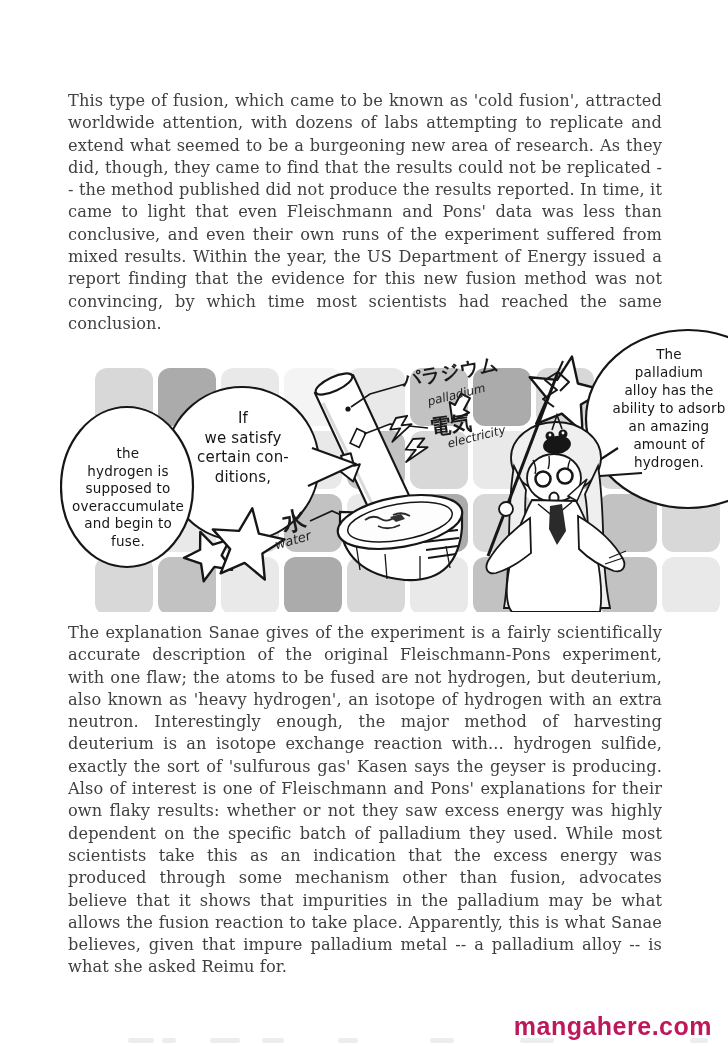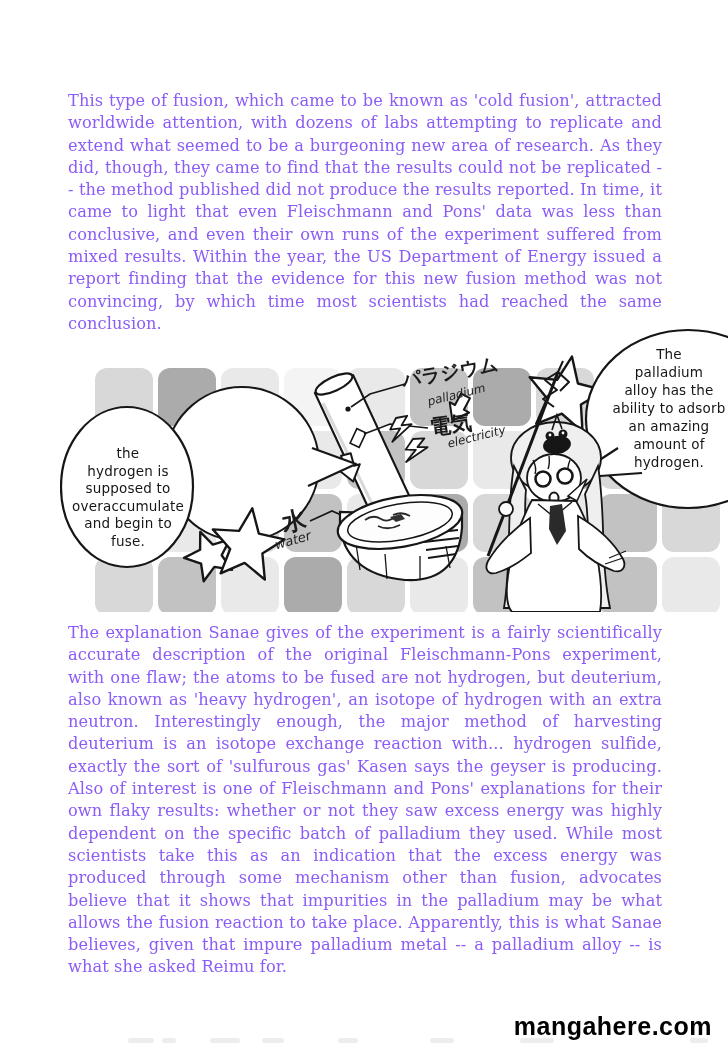--- a/index.html
+++ b/index.html
@@ -1,19 +1,19 @@
 <!DOCTYPE html>
 <html><head>
 <meta charset="utf-8">
 <style>
   html,body{margin:0;padding:0;background:#ffffff;}
   .page{position:relative;width:728px;height:1046px;background:#ffffff;overflow:hidden;
         font-family:"DejaVu Serif", serif;}
   .para{position:absolute;left:68px;width:594px;margin:0;font-size:16.2px;line-height:22.3px;
-        text-align:justify;color:#8b5cf6;letter-spacing:0.1px;}
+        text-align:justify;color:#404040;letter-spacing:0.1px;}
   .para-top{top:90px;}
   .para-bottom{top:622px;}
 
   
   .panel{position:absolute;left:60px;top:318px;width:668px;height:294px;overflow:hidden;}
   .grid-layer{position:absolute;left:0;top:0;width:668px;height:294px;}
   .grid-cell{position:absolute;width:58px;height:58px;border-radius:12px;}
   svg.art{position:absolute;left:0;top:0;display:block;}
 
   .bubble-text{position:absolute;text-align:center;font-family:"DejaVu Sans", sans-serif;
@@ -27,21 +27,21 @@
   .anno{position:absolute;font-family:"DejaVu Sans", sans-serif;font-style:italic;color:#242424;
       transform-origin:left top;white-space:nowrap;}
   .lbl-palladium-jp{left:340px;top:50px;font-size:19px;transform:rotate(-10deg);}
   .lbl-palladium-en{left:366px;top:77px;font-size:12px;transform:rotate(-14deg);}
   .lbl-electricity-jp{left:368px;top:96px;font-size:21px;transform:rotate(-8deg);}
   .lbl-electricity-en{left:386px;top:119px;font-size:12px;transform:rotate(-14deg);}
   .lbl-water-jp{left:219px;top:190px;font-size:24px;transform:rotate(-12deg);}
   .lbl-water-en{left:213px;top:220px;font-size:13px;transform:rotate(-16deg);}
 
   .watermark{position:absolute;top:1012px;right:16px;font-family:"Liberation Sans", sans-serif;
-      font-weight:bold;font-size:25px;letter-spacing:0.5px;color:#000000;
+      font-weight:bold;font-size:25px;letter-spacing:0.5px;color:#be185d;
       text-shadow:-1px -1px 0 #ffffff,1px 1px 0 #ffffff,-1px 1px 0 #ffffff,1px -1px 0 #ffffff,0 0 4px #ffffff;}
   .remnant{position:absolute;height:5px;background:#eceeee;border-radius:2px;top:1038px;}
 </style>
 </head>
 <body>
 
 <div class="page">
 
   <p class="para para-top">This type of fusion, which came to be known as 'cold fusion', attracted worldwide attention, with dozens of labs attempting to replicate and extend what seemed to be a burgeoning new area of research. As they did, though, they came to find that the results could not be replicated -- the method published did not produce the results reported. In time, it came to light that even Fleischmann and Pons' data was less than conclusive, and even their own runs of the experiment suffered from mixed results. Within the year, the US Department of Energy issued a report finding that the evidence for this new fusion method was not convincing, by which time most scientists had reached the same conclusion.</p>
 
@@ -167,20 +167,24 @@
       <polygon points="0,-1 0.264,-0.364 0.951,-0.309 0.428,0.139 0.588,0.809 0,0.45 -0.588,0.809 -0.428,0.139 -0.951,-0.309 -0.264,-0.364" transform="translate(150,238) rotate(-22) scale(26)" fill="#ffffff" stroke="#161616" vector-effect="non-scaling-stroke" stroke-width="2.4" stroke-linejoin="round"></polygon>
       <polygon points="0,-1 0.264,-0.364 0.951,-0.309 0.428,0.139 0.588,0.809 0,0.45 -0.588,0.809 -0.428,0.139 -0.951,-0.309 -0.264,-0.364" transform="translate(187,228) rotate(8) scale(38)" fill="#ffffff" stroke="#161616" vector-effect="non-scaling-stroke" stroke-width="2.4" stroke-linejoin="round"></polygon>
     </svg>
 
     <div class="bubble-text bt-hydrogen">the
 hydrogen is
 supposed to
 overaccumulate
 and begin to
 fuse.</div>
+    <div class="bubble-text bt-conditions">If
+we satisfy
+certain con-
+ditions,</div>
     <div class="bubble-text bt-palladium">The
 palladium
 alloy has the
 ability to adsorb
 an amazing
 amount of
 hydrogen.</div>
 
     <div class="jp lbl-palladium-jp">パラジウム</div>
     <div class="anno lbl-palladium-en">palladium</div>

